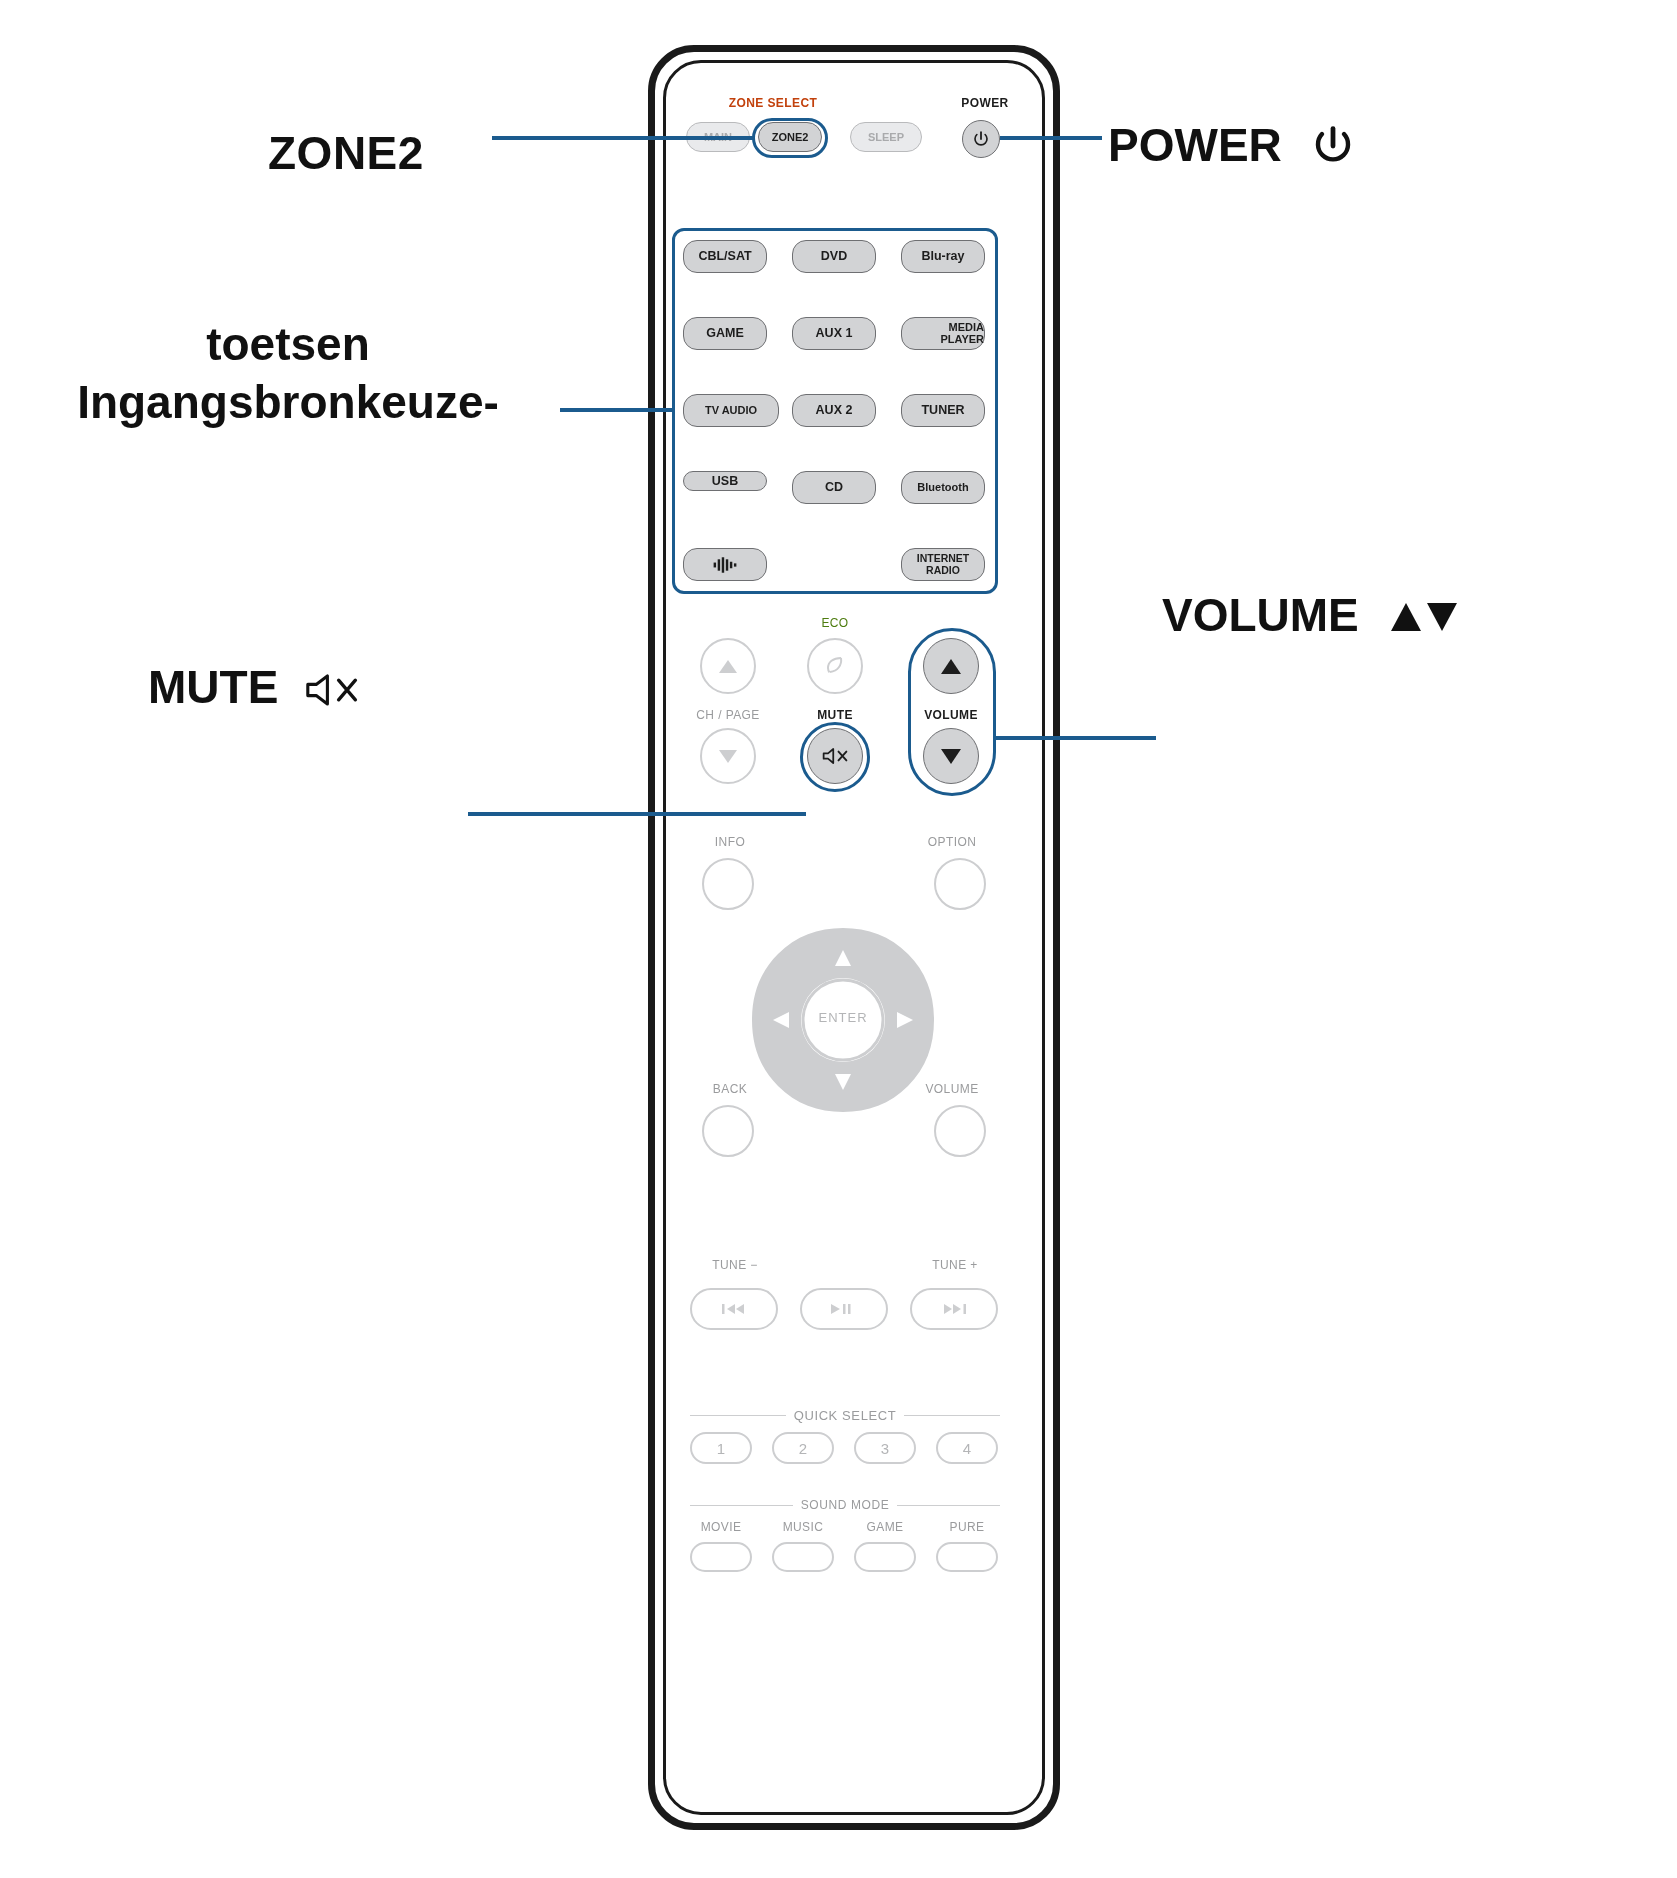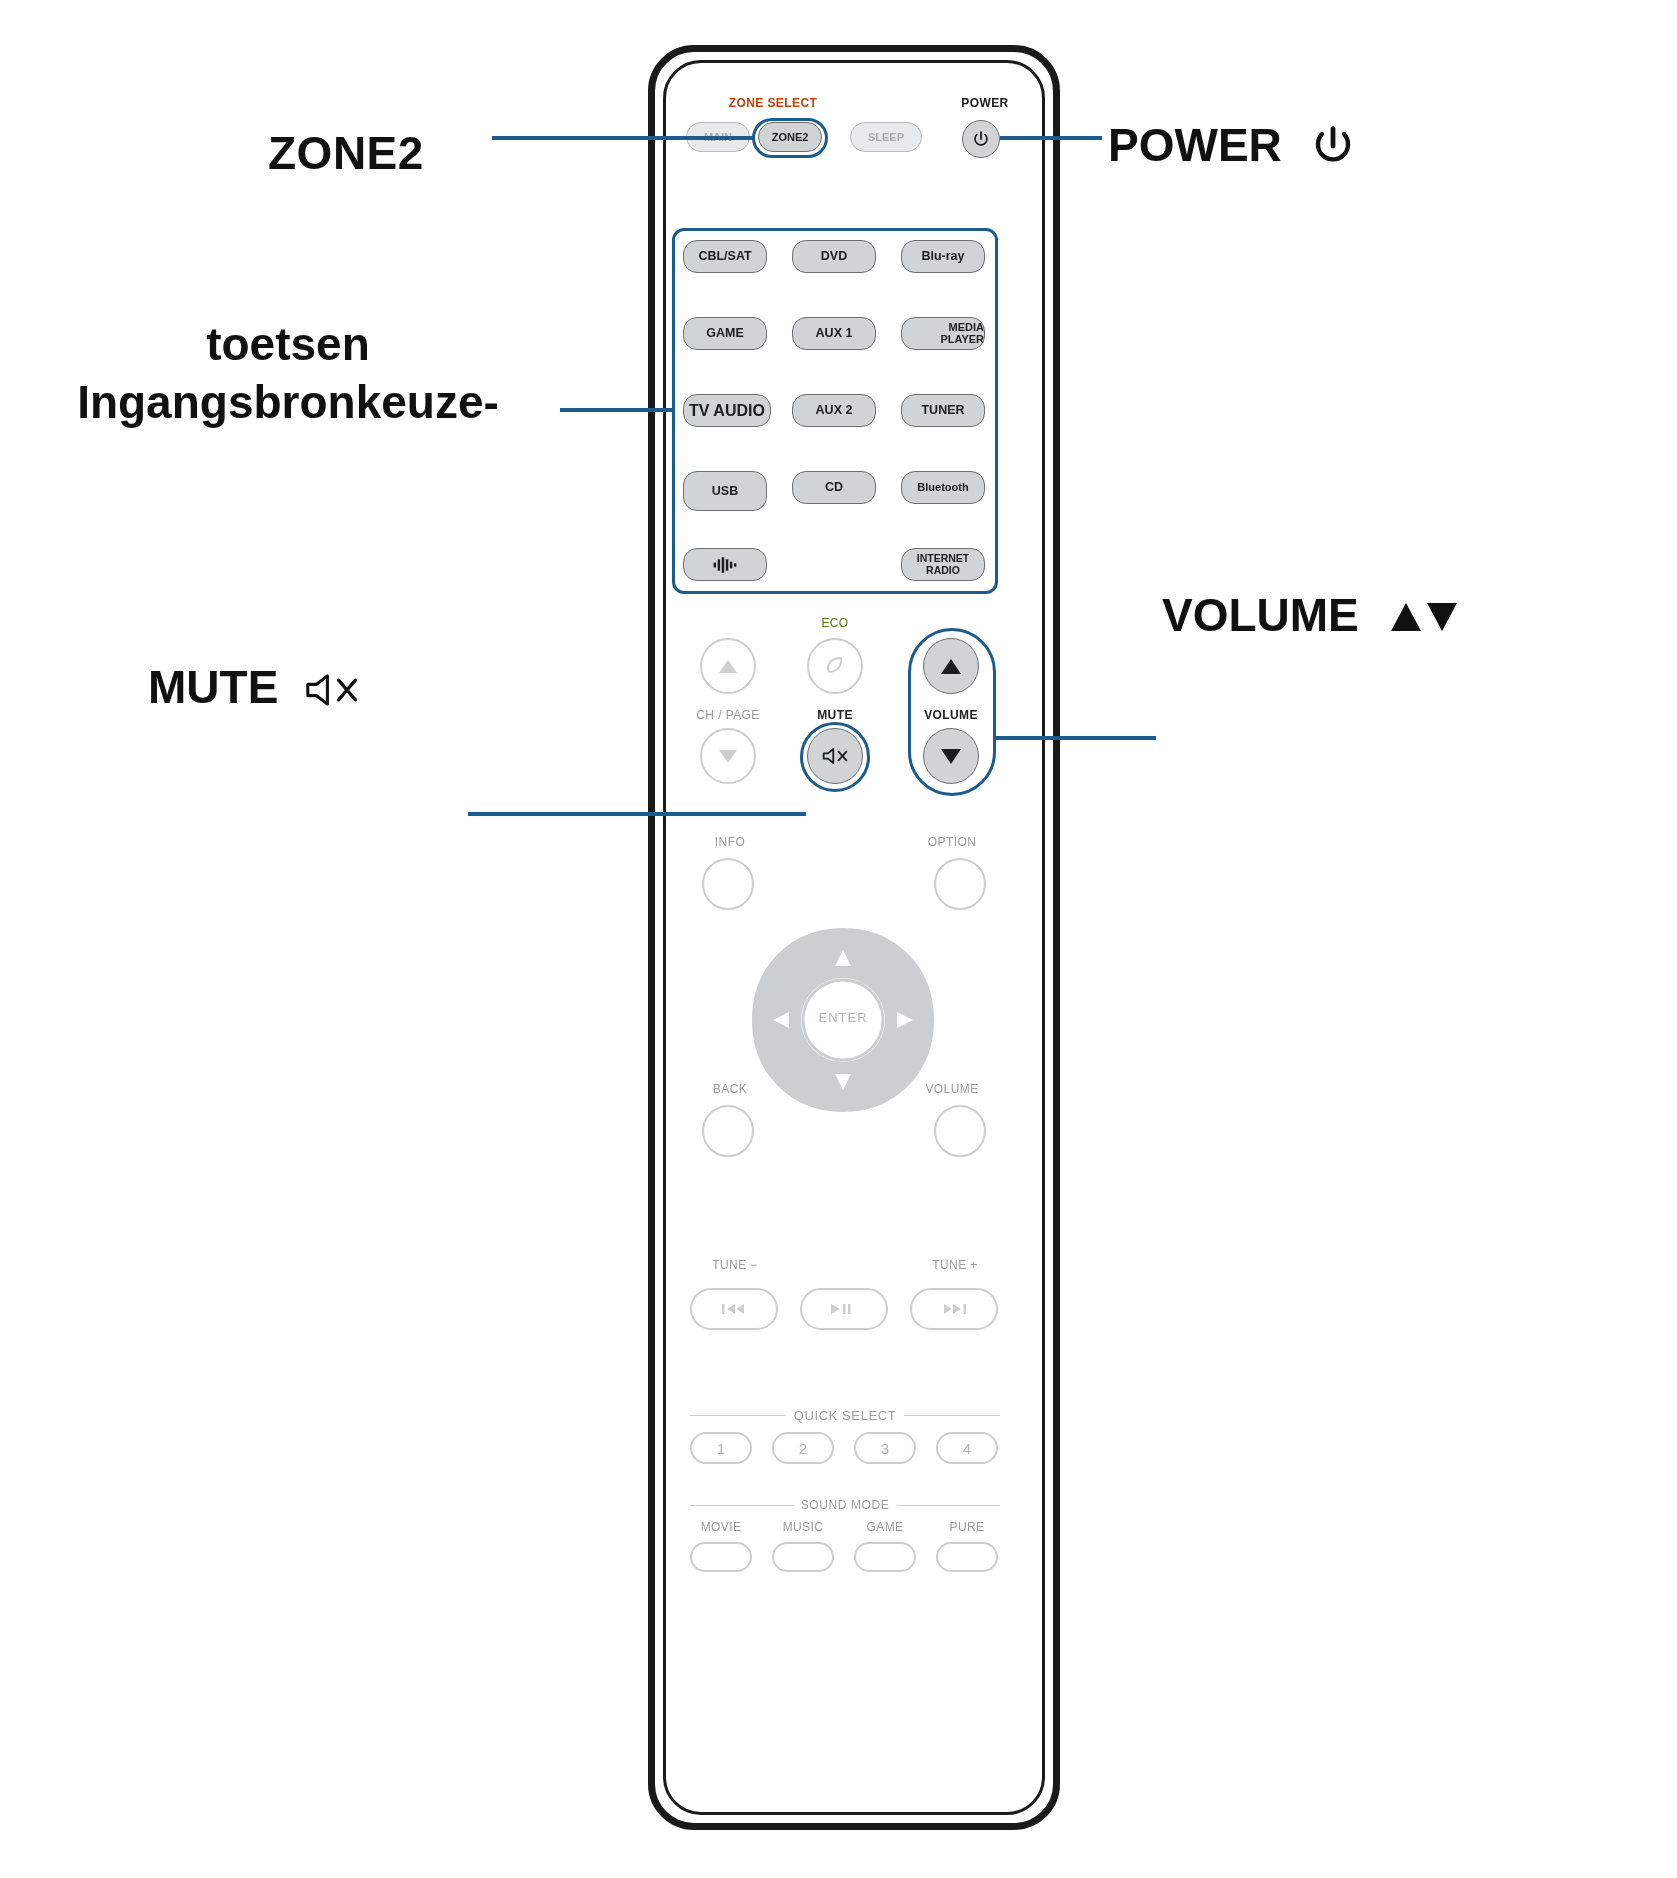--- a/index.html
+++ b/index.html
@@ -74,25 +74,25 @@
 <div class="btn pill" style="left:792px;top:240px;width:84px;height:33px;">DVD</div>
 <div class="btn pill" style="left:901px;top:240px;width:84px;height:33px;">Blu-ray</div>
 
 <div class="btn pill" style="left:683px;top:317px;width:84px;height:33px;">GAME</div>
 <div class="btn pill" style="left:792px;top:317px;width:84px;height:33px;">AUX 1</div>
 <div class="btn pill" style="left:901px;top:317px;width:84px;height:33px;flex-direction:column;line-height:1.05;font-size:11px;align-items:flex-end;">
   <span>MEDIA</span>
   <span>PLAYER</span>
 </div>
 
-<div class="btn pill" style="left:683px;top:394px;width:88px;height:33px;font-size:16px;">TV AUDIO</div>
+<div class="btn pill" style="left:683px;top:394px;width:96px;height:33px;font-size:11px;">TV AUDIO</div>
 <div class="btn pill" style="left:792px;top:394px;width:84px;height:33px;">AUX 2</div>
 <div class="btn pill" style="left:901px;top:394px;width:84px;height:33px;">TUNER</div>
 
-<div class="btn pill" style="left:683px;top:471px;width:84px;height:40px;">USB</div>
+<div class="btn pill" style="left:683px;top:471px;width:84px;height:20px;">USB</div>
 <div class="btn pill" style="left:792px;top:471px;width:84px;height:33px;">CD</div>
 <div class="btn pill" style="left:901px;top:471px;width:84px;height:33px;font-size:11px;">Bluetooth</div>
 
 <div class="btn pill" style="left:683px;top:548px;width:84px;height:33px;">
   <svg width="26" height="18" viewBox="0 0 32 20">
     <rect x="2" y="7" width="3" height="6" fill="#1d1d1d"></rect>
     <rect x="7" y="3" width="3" height="14" fill="#1d1d1d"></rect>
     <rect x="12" y="0.5" width="3" height="19" fill="#1d1d1d"></rect>
     <rect x="17" y="3" width="3" height="14" fill="#1d1d1d"></rect>
     <rect x="22" y="6" width="3" height="8" fill="#1d1d1d"></rect>

